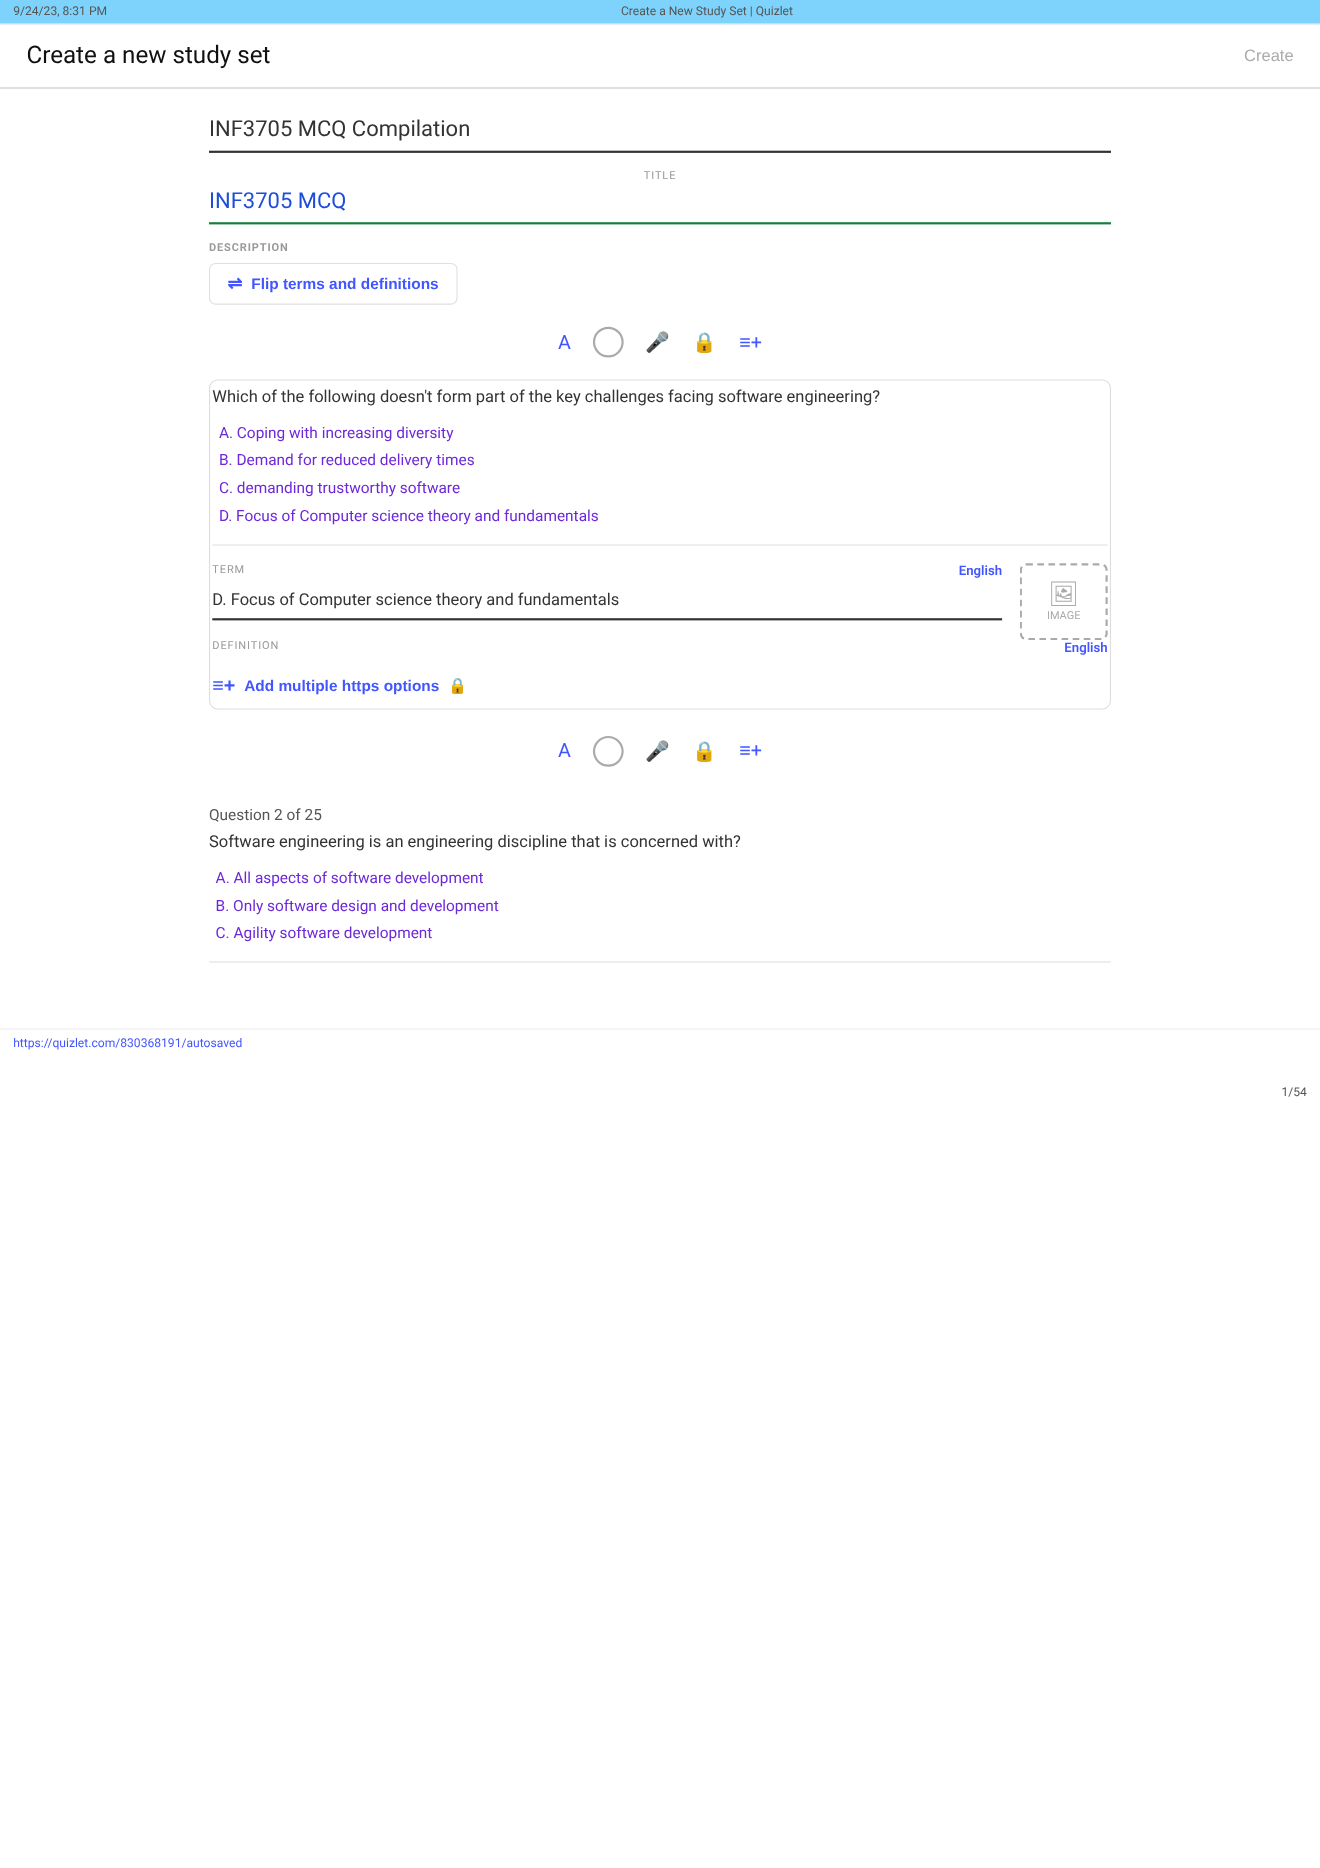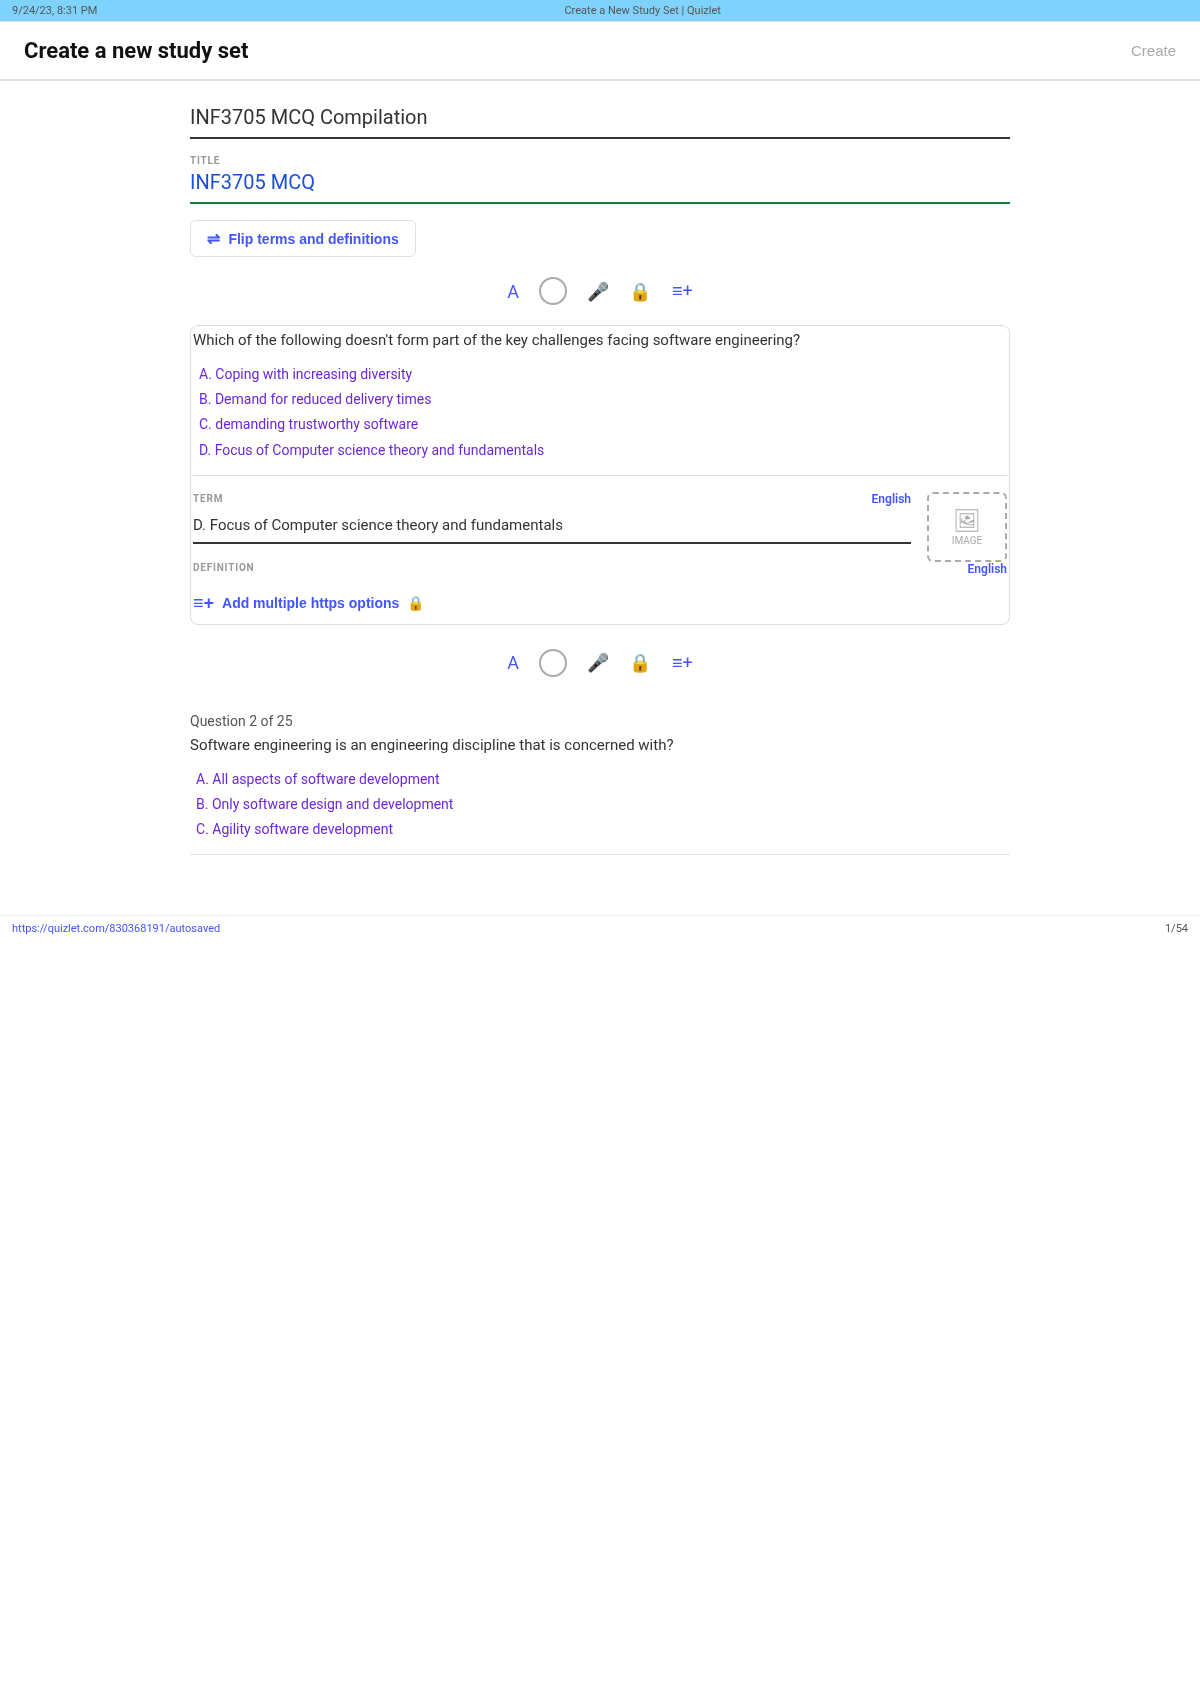--- a/index.html
+++ b/index.html
@@ -25,21 +25,21 @@
     }
     .header {
       display: flex;
       justify-content: space-between;
       align-items: center;
       padding: 16px 24px;
       border-bottom: 2px solid #e0e0e0;
     }
     .header-title {
       font-size: 22px;
-      font-weight: 700;
+      font-weight: 400;
       color: #111;
       text-align: right;
     }
     .header-create-btn {
       font-size: 15px;
       color: #aaa;
       background: none;
       border: none;
       cursor: pointer;
       font-weight: 500;
@@ -51,25 +51,26 @@
     }
     .study-set-name {
       font-size: 20px;
       color: #333;
       margin-bottom: 16px;
       padding-bottom: 8px;
       border-bottom: 2px solid #333;
     }
     .field-label {
       font-size: 10px;
-      font-weight: 700;
+      font-weight: 400;
       letter-spacing: 0.08em;
       color: #999;
       margin-bottom: 4px;
       text-transform: uppercase;
+      text-align: center;
     }
     .field-value {
       font-size: 20px;
       color: #1d4ed8;
       padding-bottom: 8px;
       border-bottom: 2px solid #15803d;
       margin-bottom: 16px;
     }
     .description-label {
       font-size: 10px;
@@ -217,21 +218,21 @@
     .bottom-bar {
       padding: 6px 12px;
       font-size: 11px;
       color: #4255ff;
       display: flex;
       justify-content: space-between;
       border-top: 1px solid #eee;
       margin-top: 8px;
     }
     .bottom-url { color: #4255ff; }
-    .bottom-page { color: #555; }
+    .bottom-page { color: #555; margin-top: 44px; }
     hr.divider {
       border: none;
       border-top: 1px solid #e0e0e0;
       margin: 12px 0;
     }
   </style>
 </head>
 <body>
 
 <div class="browser-bar">
@@ -248,20 +249,21 @@
 <div class="main-content">
 
   
   <div class="study-set-name">INF3705 MCQ Compilation</div>
 
   
   <div class="field-label">TITLE</div>
   <div class="field-value">INF3705 MCQ</div>
 
   
+  <div class="description-label">DESCRIPTION</div>
 
   
   <button class="flip-btn">
     <span class="flip-icon">⇌</span>
     <span>Flip terms and definitions</span>
   </button>
 
   
   <div class="toolbar">
     <span class="toolbar-icon">A</span>

